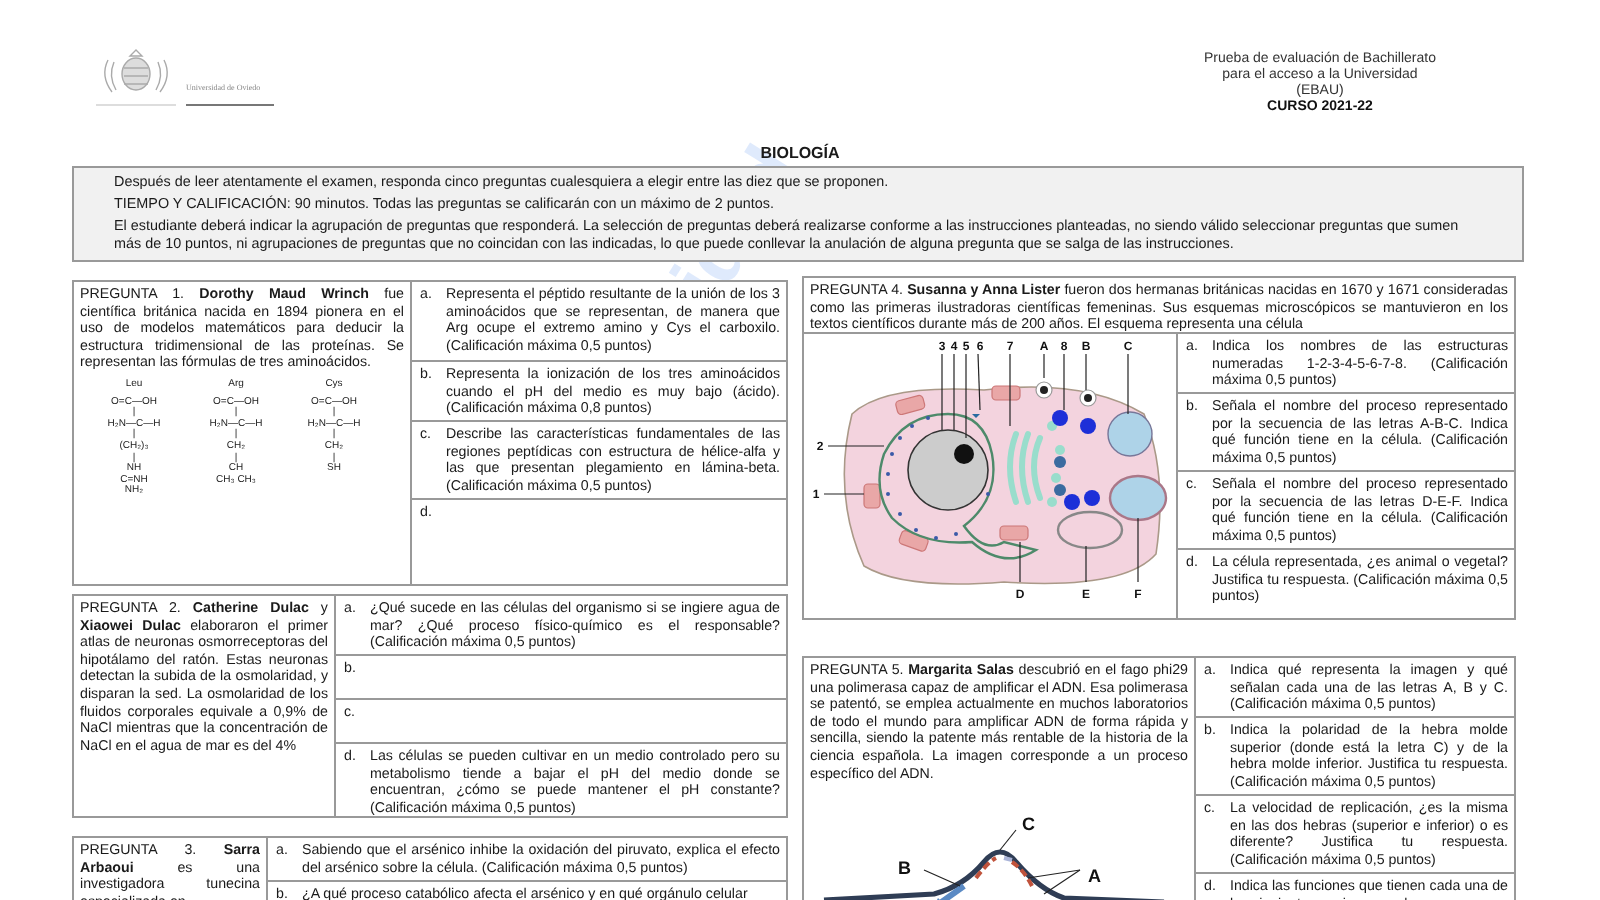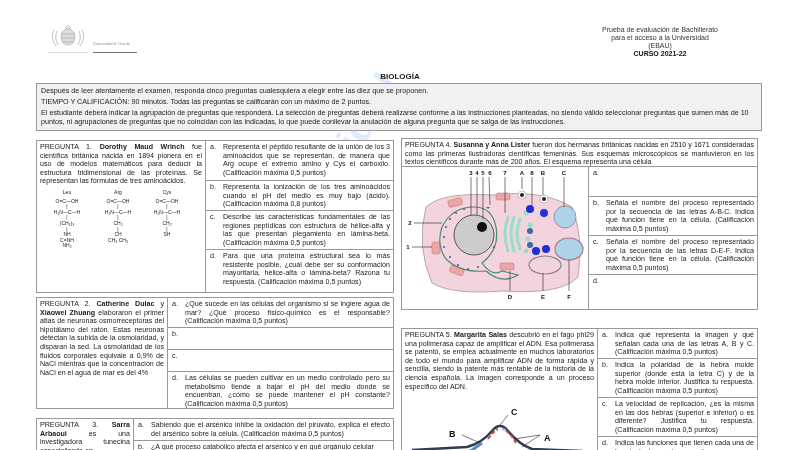--- a/index.html
+++ b/index.html
@@ -5,21 +5,21 @@
   html, body { margin:0; padding:0; background:#ffffff; }
   body { width:800px; height:450px; overflow:hidden; position:relative; font-family:"Liberation Sans", sans-serif; color:#1a1a1a; }
   .abs { position:absolute; }
   .logo { left:48px; top:22px; width:90px; height:32px; }
   .logo-text { position:absolute; left:45px; top:19px; font-size:4px; color:#888; font-family:"Liberation Serif", serif; white-space:nowrap; }
   .logo-line1 { position:absolute; left:0; top:30px; width:40px; height:1px; background:#ddd; }
   .logo-line2 { position:absolute; left:45px; top:30px; width:44px; height:1px; background:#777; }
   .header-right { left:560px; top:26px; width:200px; text-align:center; font-size:7px; line-height:8px; color:#333; }
   .header-right .bold { font-weight:bold; color:#111; }
   .subject { left:0; width:800px; top:72px; text-align:center; font-weight:bold; font-size:8px; }
-  .instr { left:36px; top:83px; width:726px; height:48px; background:#f1f1f1; border:1px solid #999; box-sizing:border-box; padding:3px 4px; font-size:7.2px; line-height:8.6px; }
+  .instr { left:36px; top:83px; width:726px; height:48px; background:#f1f1f1; border:1px solid #999; box-sizing:border-box; padding:3px 20px; font-size:7.2px; line-height:8.6px; }
   .instr p { margin:0 0 2.5px 0; }
   .box { border:1px solid #999; box-sizing:border-box; font-size:7.1px; line-height:8.6px; background:#fff; }
   .q-intro { text-align:justify; padding:2px 3px; box-sizing:border-box; }
   .subq { border-bottom:1px solid #999; padding:2px 3px 2px 4px; box-sizing:border-box; display:flex; text-align:justify; }
   .subq:last-child { border-bottom:none; }
   .subq .let { width:13px; flex:none; }
   .subq .txt { flex:1; }
   .col { position:absolute; top:0; bottom:0; }
   .divider { border-left:1px solid #999; }
   .aa { position:absolute; font-size:5px; line-height:5.6px; text-align:center; color:#222; }
@@ -111,30 +111,29 @@
     <div class="subq" style="height:30px;">
         <span class="let">b.</span>
         <span class="txt">Representa la ionización de los tres aminoácidos cuando el pH del medio es muy bajo (ácido). (Calificación máxima 0,8 puntos)</span>
       </div>
     <div class="subq" style="height:39px;">
         <span class="let">c.</span>
         <span class="txt">Describe las características fundamentales de las regiones peptídicas con estructura de hélice-alfa y las que presentan plegamiento en lámina-beta. (Calificación máxima 0,5 puntos)</span>
       </div>
     <div class="subq">
         <span class="let">d.</span>
-        <span class="txt">Para que una proteína estructural sea lo más resistente posible, ¿cuál debe ser su conformación mayoritaria, hélice-alfa o lámina-beta? Razona tu respuesta. (Calificación máxima 0,5 puntos)</span>
       </div>
   </div>
 </div>
 
 <div class="abs box" style="left:36px; top:297px; width:358px; height:112px;">
   <div class="col" style="left:0; width:130px;">
     <div class="q-intro">
       <span>PREGUNTA 2.</span>
-      <b>Catherine Dulac</b><span> y </span><b>Xiaowei Zhuang</b>
+      <b>Catherine Dulac</b><span> y </span><b>Xiaowei Dulac</b>
       <span>elaboraron el primer atlas de neuronas osmorreceptoras del hipotálamo del ratón. Estas neuronas detectan la subida de la osmolaridad, y disparan la sed. La osmolaridad de los fluidos corporales equivale a 0,9% de NaCl mientras que la concentración de NaCl en el agua de mar es del 4%</span>
     </div>
   </div>
   <div class="col divider" style="left:130px; right:0;">
     <div class="subq" style="height:30px;">
         <span class="let">a.</span>
         <span class="txt">¿Qué sucede en las células del organismo si se ingiere agua de mar? ¿Qué proceso físico-químico es el responsable? (Calificación máxima 0,5 puntos)</span>
       </div>
     <div class="subq" style="height:22px;">
         <span class="let">b.</span>
@@ -166,21 +165,21 @@
         <span class="let">b.</span>
         <span class="txt">¿A qué proceso catabólico afecta el arsénico y en qué orgánulo celular</span>
       </div>
   </div>
 </div>
 
 <div class="abs box" style="left:401px; top:138px; width:357px; height:172px;">
   <div class="q-intro" style="height:28px; border-bottom:1px solid #999;">
     <span>PREGUNTA 4.</span>
     <b>Susanna y Anna Lister</b>
-    <span>fueron dos hermanas británicas nacidas en 2510 y 1671 consideradas como las primeras ilustradoras científicas femeninas. Sus esquemas microscópicos se mantuvieron en los textos científicos durante más de 200 años. El esquema representa una célula</span>
+    <span>fueron dos hermanas británicas nacidas en 1670 y 1671 consideradas como las primeras ilustradoras científicas femeninas. Sus esquemas microscópicos se mantuvieron en los textos científicos durante más de 200 años. El esquema representa una célula</span>
   </div>
   <div class="col" style="left:0; width:186px; top:28px;">
     <svg width="186" height="142" viewBox="0 0 186 142">
       <path d="M24 40 Q40 25 90 28 Q140 22 170 40 Q182 70 176 110 Q160 128 100 124 Q50 128 30 116 Q14 80 24 40 Z" fill="#f3d3de" stroke="#a98" stroke-width="0.8"></path>
       <g fill="#e9a7a7" stroke="#c77" stroke-width="0.6">
         <rect x="46" y="32" width="14" height="7" rx="2" transform="rotate(-15 53 35)"></rect>
         <rect x="94" y="26" width="14" height="7" rx="2"></rect>
         <rect x="30" y="75" width="8" height="12" rx="2"></rect>
         <rect x="48" y="100" width="14" height="7" rx="2" transform="rotate(20 55 103)"></rect>
         <rect x="98" y="96" width="14" height="7" rx="2"></rect>
@@ -260,31 +259,33 @@
         <text x="6" y="82">1</text>
         <text x="108" y="132">D</text>
         <text x="141" y="132">E</text>
         <text x="167" y="132">F</text>
       </g>
     </svg>
   </div>
   <div class="col divider" style="left:186px; right:0; top:28px;">
     <div class="subq" style="height:30px;">
         <span class="let">a.</span>
+        <span class="txt">Indica los nombres de las estructuras numeradas 1-2-3-4-5-6-7-8. (Calificación máxima 0,5 puntos)</span>
       </div>
     <div class="subq" style="height:39px;">
         <span class="let">b.</span>
         <span class="txt">Señala el nombre del proceso representado por la secuencia de las letras A-B-C. Indica qué función tiene en la célula. (Calificación máxima 0,5 puntos)</span>
       </div>
     <div class="subq" style="height:39px;">
         <span class="let">c.</span>
         <span class="txt">Señala el nombre del proceso representado por la secuencia de las letras D-E-F. Indica qué función tiene en la célula. (Calificación máxima 0,5 puntos)</span>
       </div>
     <div class="subq">
         <span class="let">d.</span>
+        <span class="txt">La célula representada, ¿es animal o vegetal? Justifica tu respuesta. (Calificación máxima 0,5 puntos)</span>
       </div>
   </div>
 </div>
 
 <div class="abs box" style="left:401px; top:328px; width:357px; height:130px;">
   <div class="col" style="left:0; width:195px;">
     <div class="q-intro">
       <span>PREGUNTA 5.</span>
       <b>Margarita Salas</b>
       <span>descubrió en el fago phi29 una polimerasa capaz de amplificar el ADN. Esa polimerasa se patentó, se emplea actualmente en muchos laboratorios de todo el mundo para amplificar ADN de forma rápida y sencilla, siendo la patente más rentable de la historia de la ciencia española. La imagen corresponde a un proceso específico del ADN.</span>

